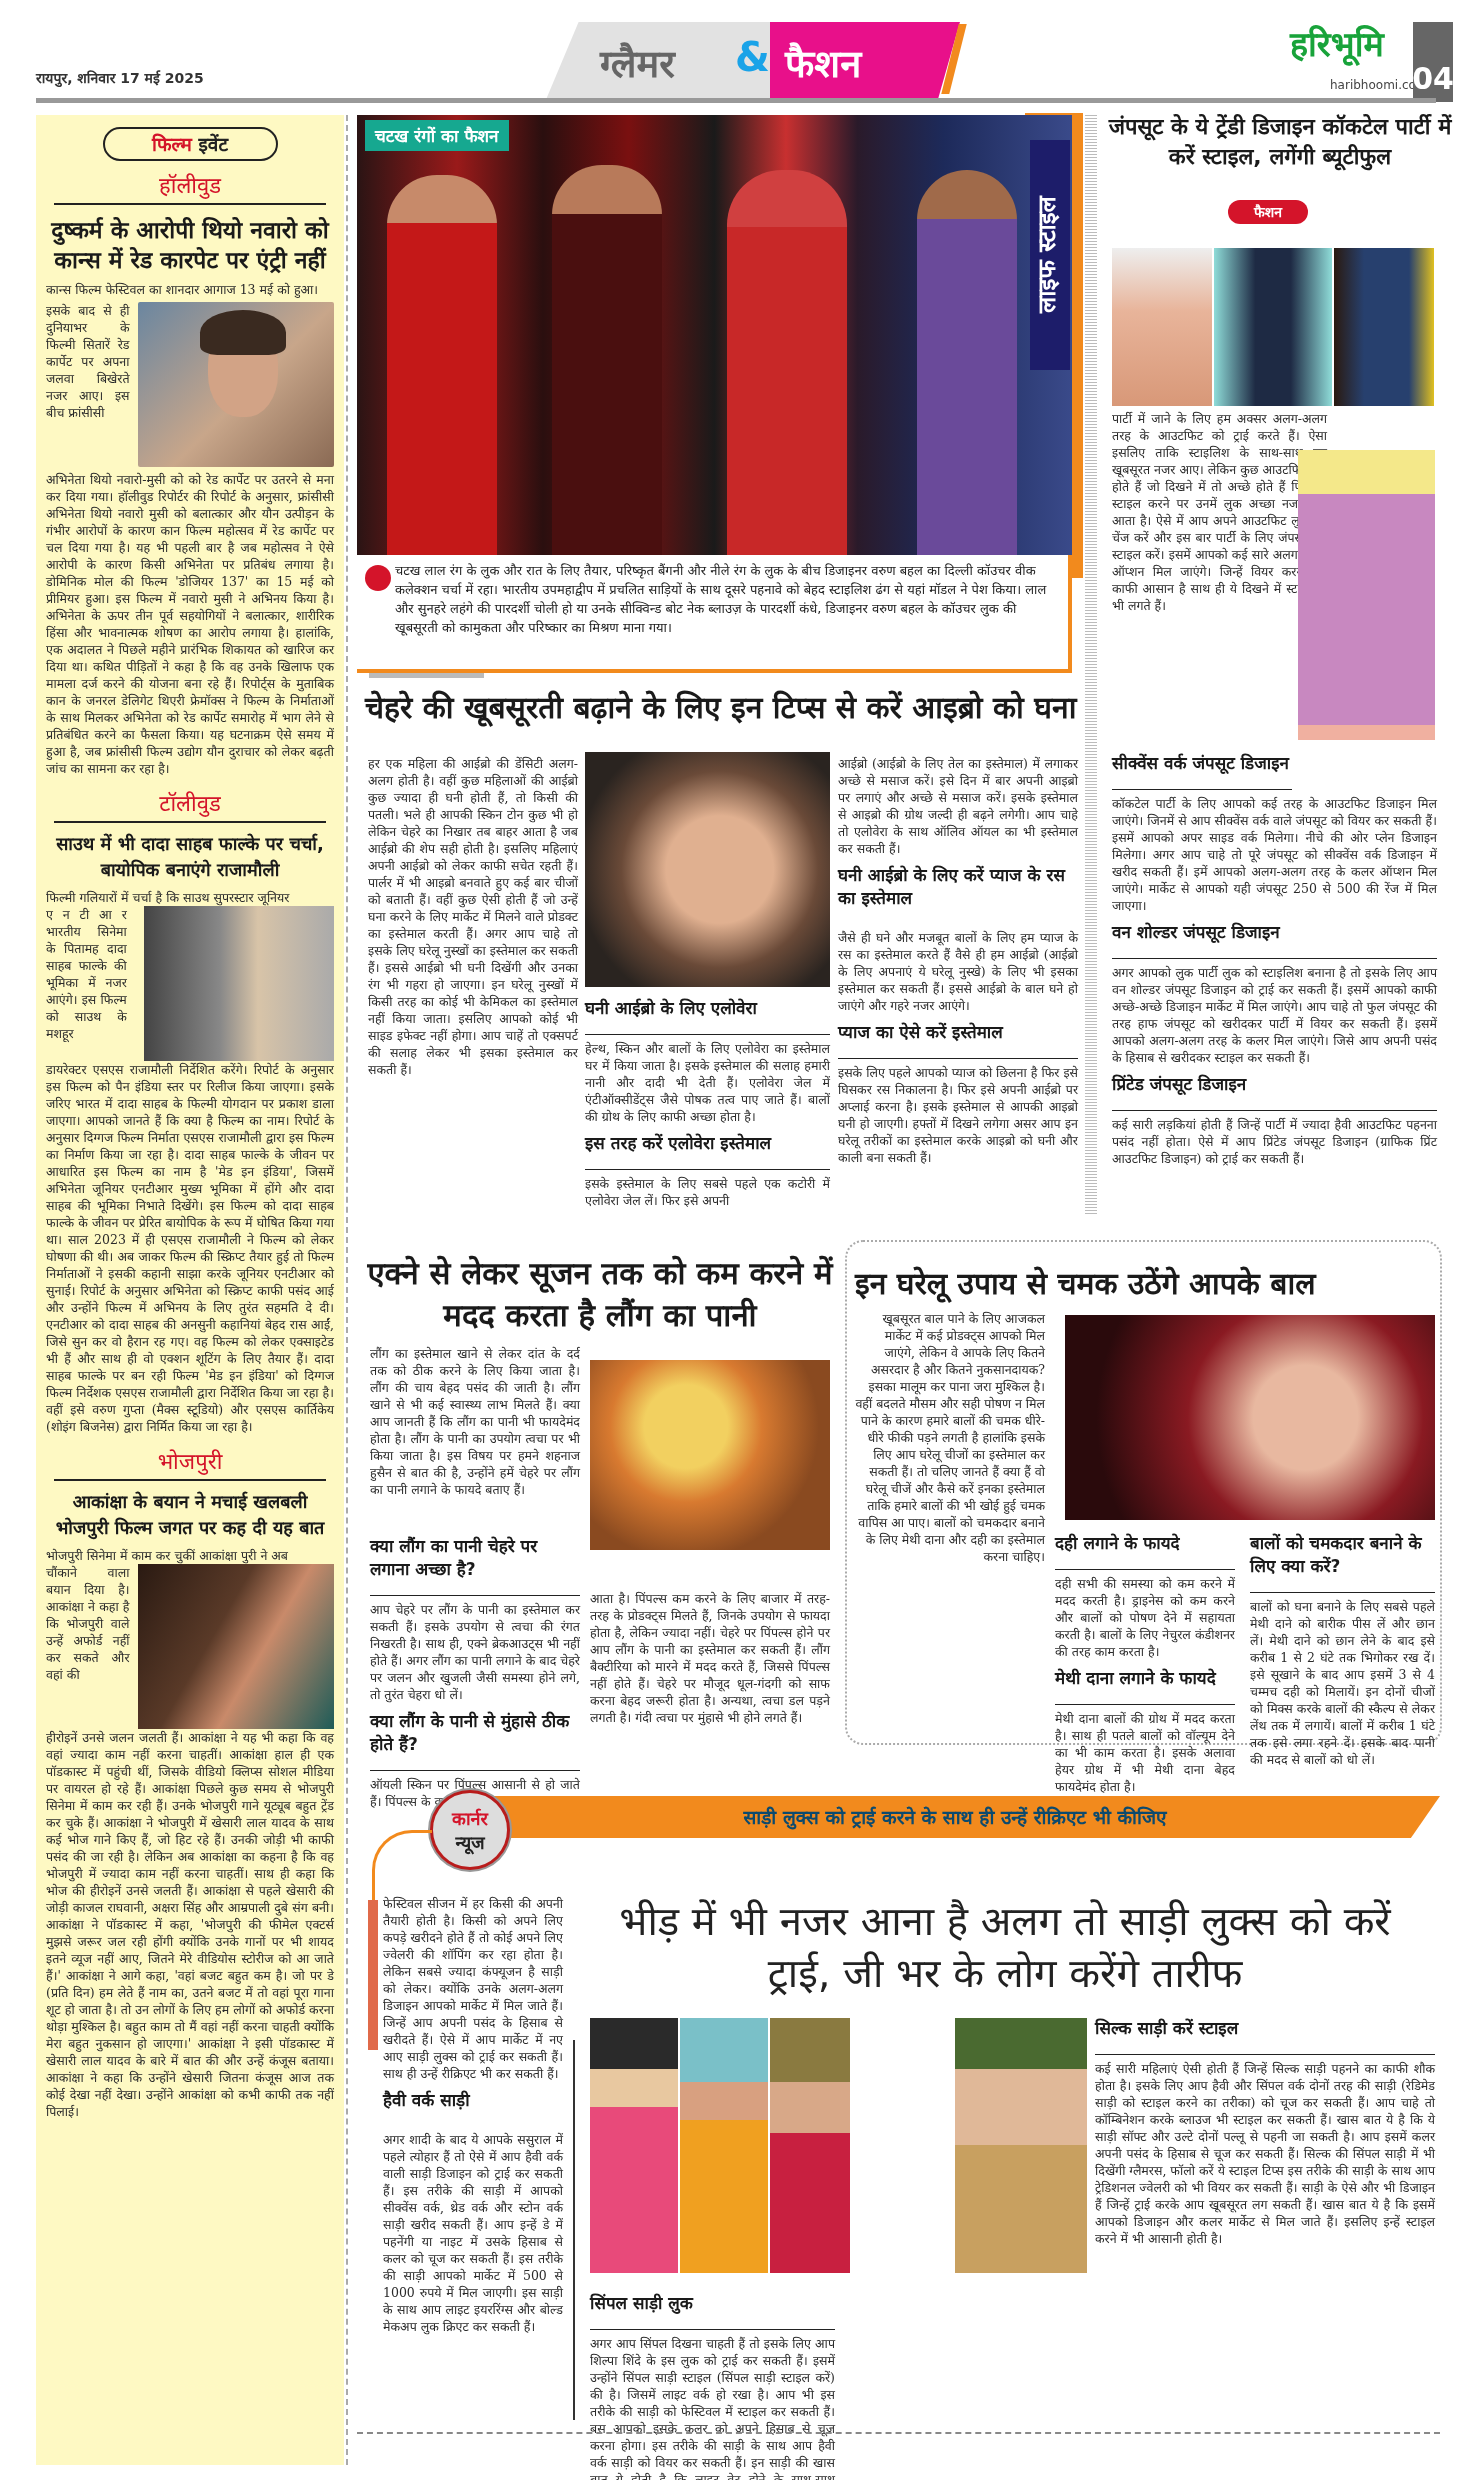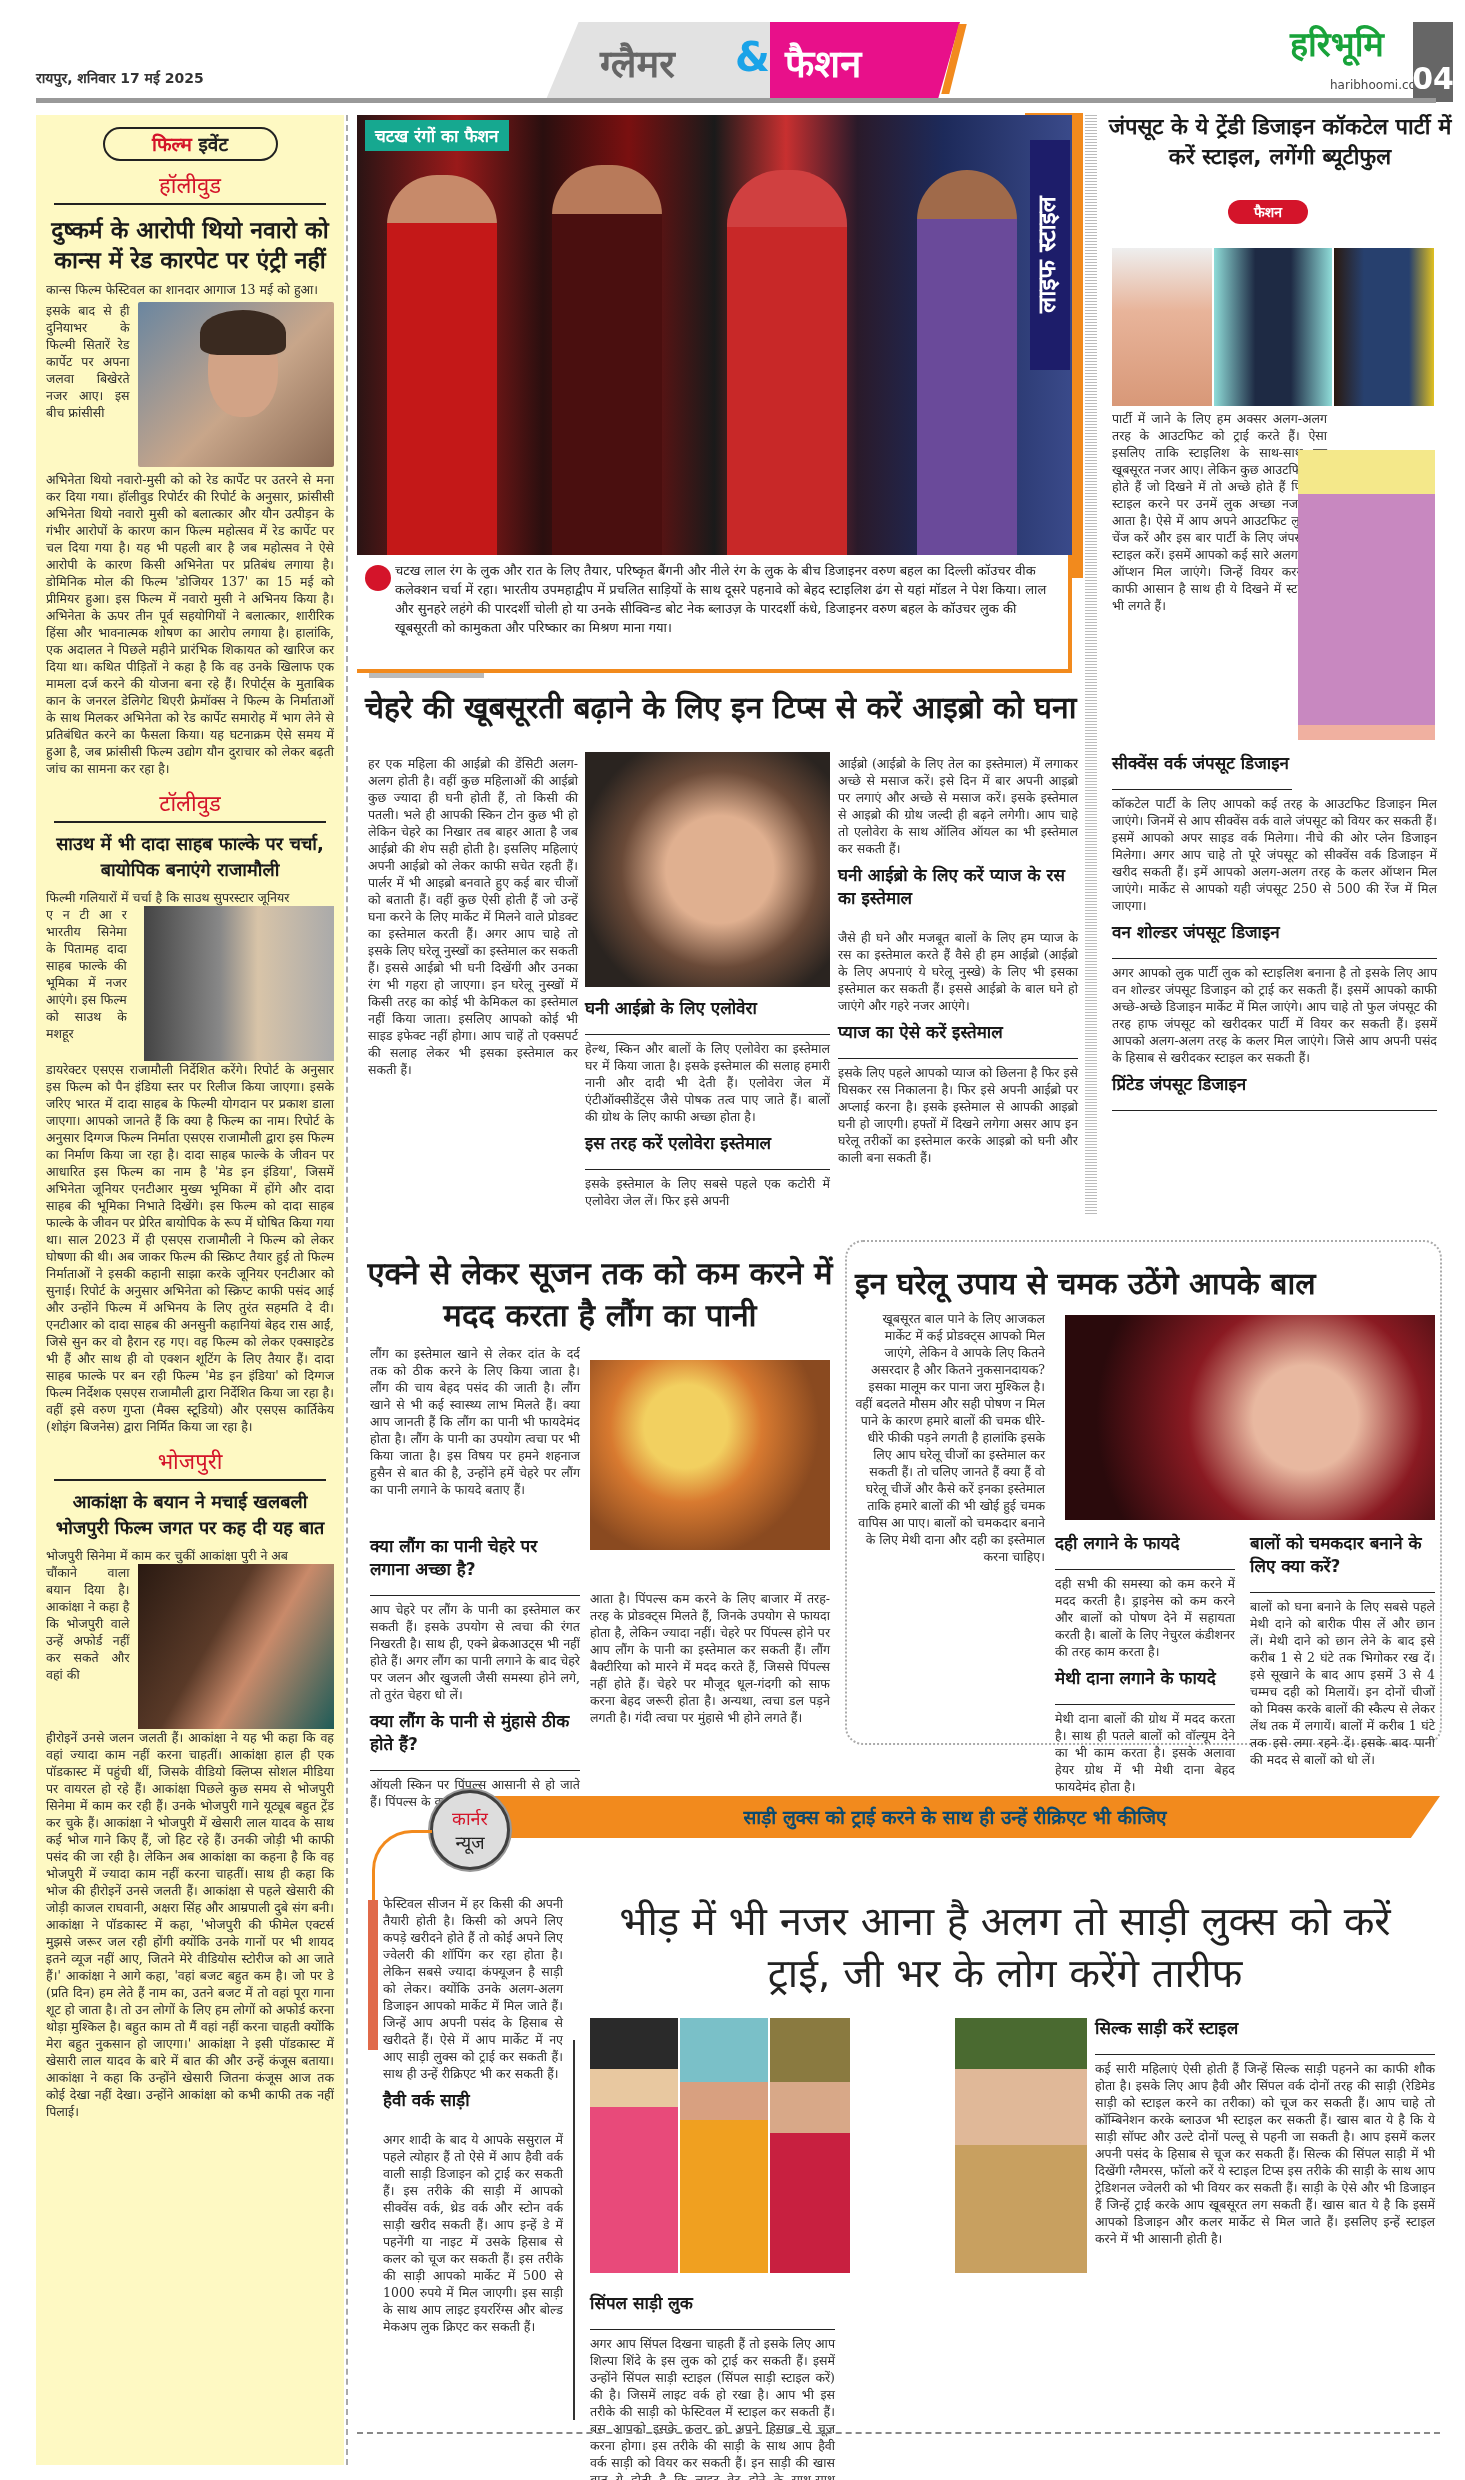--- a/index.html
+++ b/index.html
@@ -34,21 +34,21 @@
 #quote-text{left:395px;top:561px;width:665px;font-size:13px;line-height:19px;color:#222;font-family:"DejaVu Sans",sans-serif}
 #grey-bar{left:369px;top:673px;width:115px;height:5px;background:#bbb}
 
 #ebrow-h{left:365px;top:688px;width:715px;font-size:30px;font-weight:bold;line-height:40px}
 
 #rcol-stripe{left:1085px;top:115px;width:12px;height:1100px;background:repeating-linear-gradient(#bbb 0 1px,#fff 1px 3px)}
 #js-h{left:1105px;top:112px;width:350px;font-size:22px;font-weight:bold;text-align:center;line-height:30px}
 #js-tag{left:1228px;top:200px;width:80px;height:24px;background:#d4142a;color:#fff;font-size:14px;font-weight:bold;text-align:center;border-radius:12px;line-height:24px}
 
 #corner-bar{left:470px;top:1796px;width:970px;height:42px;background:#f28a1d;color:#0c4a6e;font-size:19px;font-weight:bold;display:flex;align-items:center;justify-content:center;clip-path:polygon(0 0,100% 0,97% 100%,0 100%)}
-#corner-badge{left:430px;top:1790px;width:80px;height:80px;border-radius:50%;background:#ddd;border:3px solid #404040;box-shadow:0 0 0 2px #999;text-align:center;font-weight:normal;font-size:18px;line-height:24px;padding-top:14px}
+#corner-badge{left:430px;top:1790px;width:80px;height:80px;border-radius:50%;background:#ddd;border:3px solid #b91c1c;box-shadow:0 0 0 2px #999;text-align:center;font-weight:bold;font-size:18px;line-height:24px;padding-top:14px}
 #corner-badge .r{color:#d4142a}
 #saree-h{left:600px;top:1895px;width:810px;font-size:40px;line-height:52px;text-align:center;color:#222}
 #bottom-rule{left:357px;top:2432px;width:1083px;border-top:2px dashed #888}
 .hairbox{left:845px;top:1240px;width:597px;height:505px;border:2px dotted #aaa;border-radius:18px}
 </style>
 </head>
 <body>
 
 <div class="abs" id="date">रायपुर, शनिवार 17 मई 2025</div>
 <div class="abs" style="left:545px;top:22px;width:450px;height:80px">
@@ -137,20 +137,21 @@
 <div class="photo" style="left:1214px;top:248px;width:118px;height:158px;background:linear-gradient(90deg,#8fdcd8,#1e2a44 35% 65%,#8fdcd8)"></div>
 <div class="photo" style="left:1334px;top:248px;width:100px;height:158px;background:linear-gradient(90deg,#2a1a10,#27406e 30% 75%,#e0c020)"></div>
 <p class="abs" style="left:1112px;top:410px;width:215px">पार्टी में जाने के लिए हम अक्सर अलग-अलग तरह के आउटफिट को ट्राई करते हैं। ऐसा इसलिए ताकि स्टाइलिश के साथ-साथ हम खूबसूरत नजर आए। लेकिन कुछ आउटफिट ऐसे होते हैं जो दिखने में तो अच्छे होते हैं फिर भी स्टाइल करने पर उनमें लुक अच्छा नजर नहीं आता है। ऐसे में आप अपने आउटफिट लुक को चेंज करें और इस बार पार्टी के लिए जंपसूट को स्टाइल करें। इसमें आपको कई सारे अलग-अलग ऑप्शन मिल जाएंगे। जिन्हें वियर करना भी काफी आसान है साथ ही ये दिखने में स्टाइलिश भी लगते हैं।</p>
 <div class="photo" style="left:1298px;top:450px;width:137px;height:290px;background:linear-gradient(#f4e88a 0,#f4e88a 15%,#c888c0 15% 95%,#f0b0a0 95%)"></div>
 <div class="abs" style="left:1112px;top:745px;width:325px">
   <div class="sub" style="width:180px">सीक्वेंस वर्क जंपसूट डिजाइन</div>
   <p>कॉकटेल पार्टी के लिए आपको कई तरह के आउटफिट डिजाइन मिल जाएंगे। जिनमें से आप सीक्वेंस वर्क वाले जंपसूट को वियर कर सकती हैं। इसमें आपको अपर साइड वर्क मिलेगा। नीचे की ओर प्लेन डिजाइन मिलेगा। अगर आप चाहे तो पूरे जंपसूट को सीक्वेंस वर्क डिजाइन में खरीद सकती हैं। इमें आपको अलग-अलग तरह के कलर ऑप्शन मिल जाएंगे। मार्केट से आपको यही जंपसूट 250 से 500 की रेंज में मिल जाएगा।</p>
   <div class="sub">वन शोल्डर जंपसूट डिजाइन</div>
   <p>अगर आपको लुक पार्टी लुक को स्टाइलिश बनाना है तो इसके लिए आप वन शोल्डर जंपसूट डिजाइन को ट्राई कर सकती हैं। इसमें आपको काफी अच्छे-अच्छे डिजाइन मार्केट में मिल जाएंगे। आप चाहे तो फुल जंपसूट की तरह हाफ जंपसूट को खरीदकर पार्टी में वियर कर सकती हैं। इसमें आपको अलग-अलग तरह के कलर मिल जाएंगे। जिसे आप अपनी पसंद के हिसाब से खरीदकर स्टाइल कर सकती हैं।</p>
   <div class="sub">प्रिंटेड जंपसूट डिजाइन</div>
+  <p>कई सारी लड़कियां होती हैं जिन्हें पार्टी में ज्यादा हैवी आउटफिट पहनना पसंद नहीं होता। ऐसे में आप प्रिंटेड जंपसूट डिजाइन (ग्राफिक प्रिंट आउटफिट डिजाइन) को ट्राई कर सकती हैं।</p>
 </div>
 
 <div class="abs hl" style="left:365px;top:1252px;width:470px;font-size:31px;line-height:42px;text-align:center">एक्ने से लेकर सूजन तक को कम करने में मदद करता है लौंग का पानी</div>
 <p class="abs" style="left:370px;top:1345px;width:210px">लौंग का इस्तेमाल खाने से लेकर दांत के दर्द तक को ठीक करने के लिए किया जाता है। लौंग की चाय बेहद पसंद की जाती है। लौंग खाने से भी कई स्वास्थ्य लाभ मिलते हैं। क्या आप जानती हैं कि लौंग का पानी भी फायदेमंद होता है। लौंग के पानी का उपयोग त्वचा पर भी किया जाता है। इस विषय पर हमने शहनाज हुसैन से बात की है, उन्होंने हमें चेहरे पर लौंग का पानी लगाने के फायदे बताए हैं।</p>
 <div class="photo" style="left:590px;top:1360px;width:240px;height:190px;background:radial-gradient(circle at 40% 35%,#f2d060 0 22%,#d87a30 40%,#8a4a20 70%)"></div>
 <div class="abs" style="left:370px;top:1528px;width:210px">
   <div class="sub">क्या लौंग का पानी चेहरे पर लगाना अच्छा है?</div>
   <p>आप चेहरे पर लौंग के पानी का इस्तेमाल कर सकती हैं। इसके उपयोग से त्वचा की रंगत निखरती है। साथ ही, एक्ने ब्रेकआउट्स भी नहीं होते हैं। अगर लौंग का पानी लगाने के बाद चेहरे पर जलन और खुजली जैसी समस्या होने लगे, तो तुरंत चेहरा धो लें।</p>
   <div class="sub">क्या लौंग के पानी से मुंहासे ठीक होते हैं?</div>
   <p>ऑयली स्किन पर पिंपल्स आसानी से हो जाते हैं। पिंपल्स के कारण चेहरा भद्दा नजर</p>

